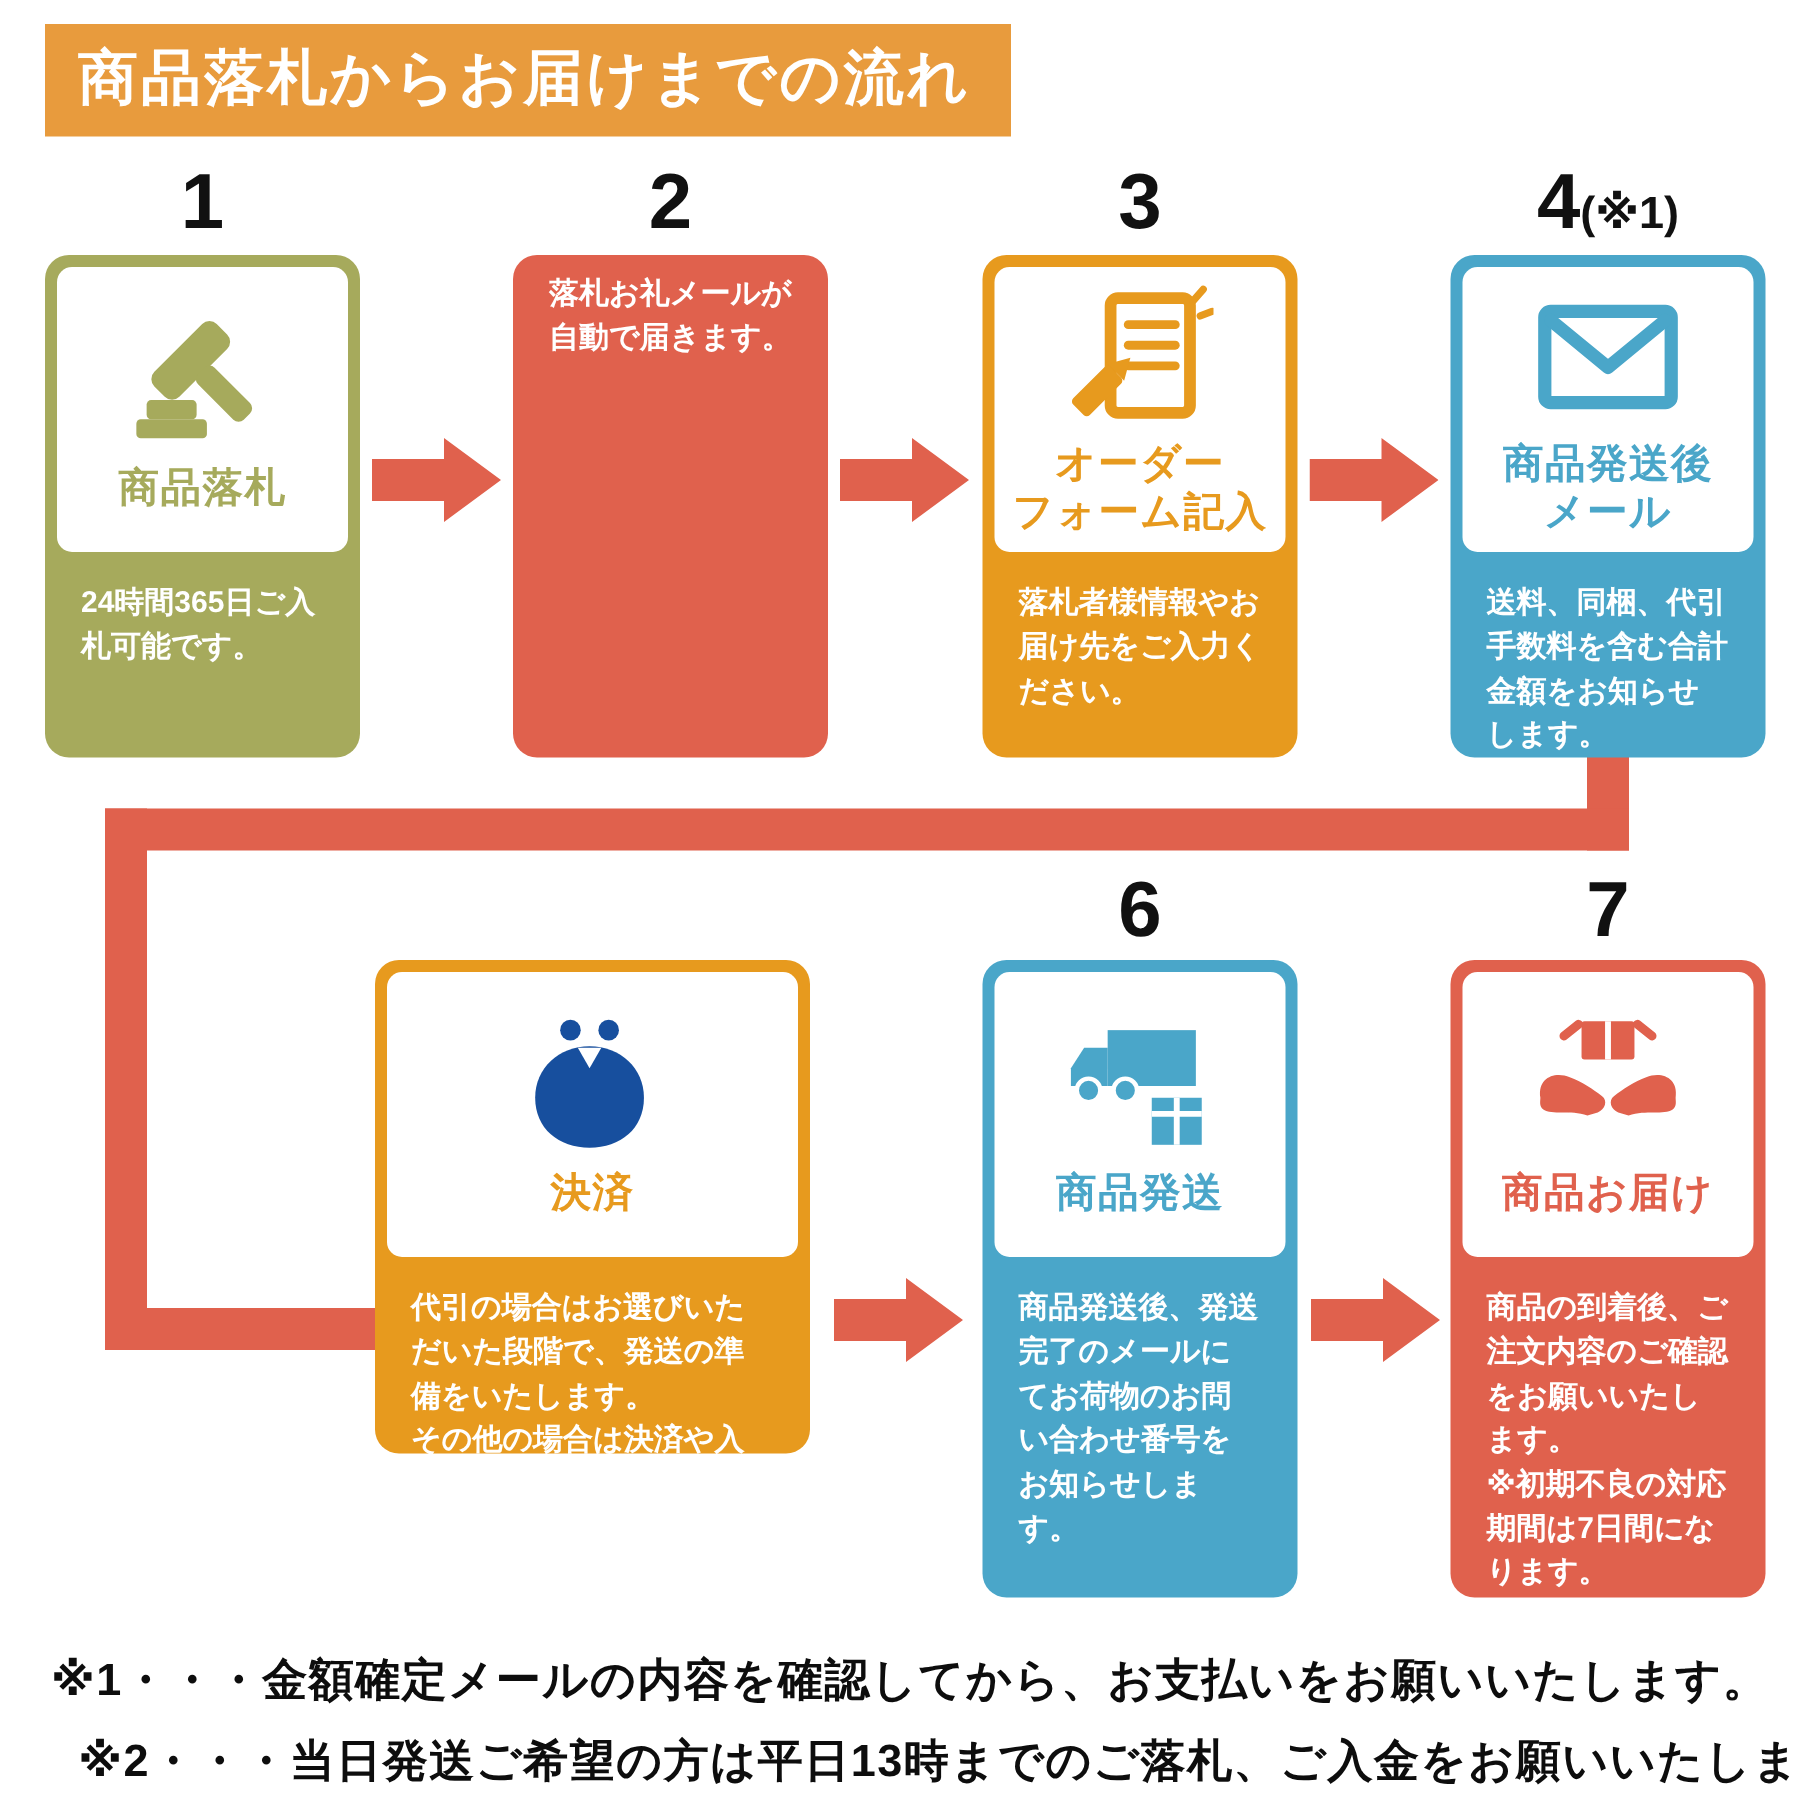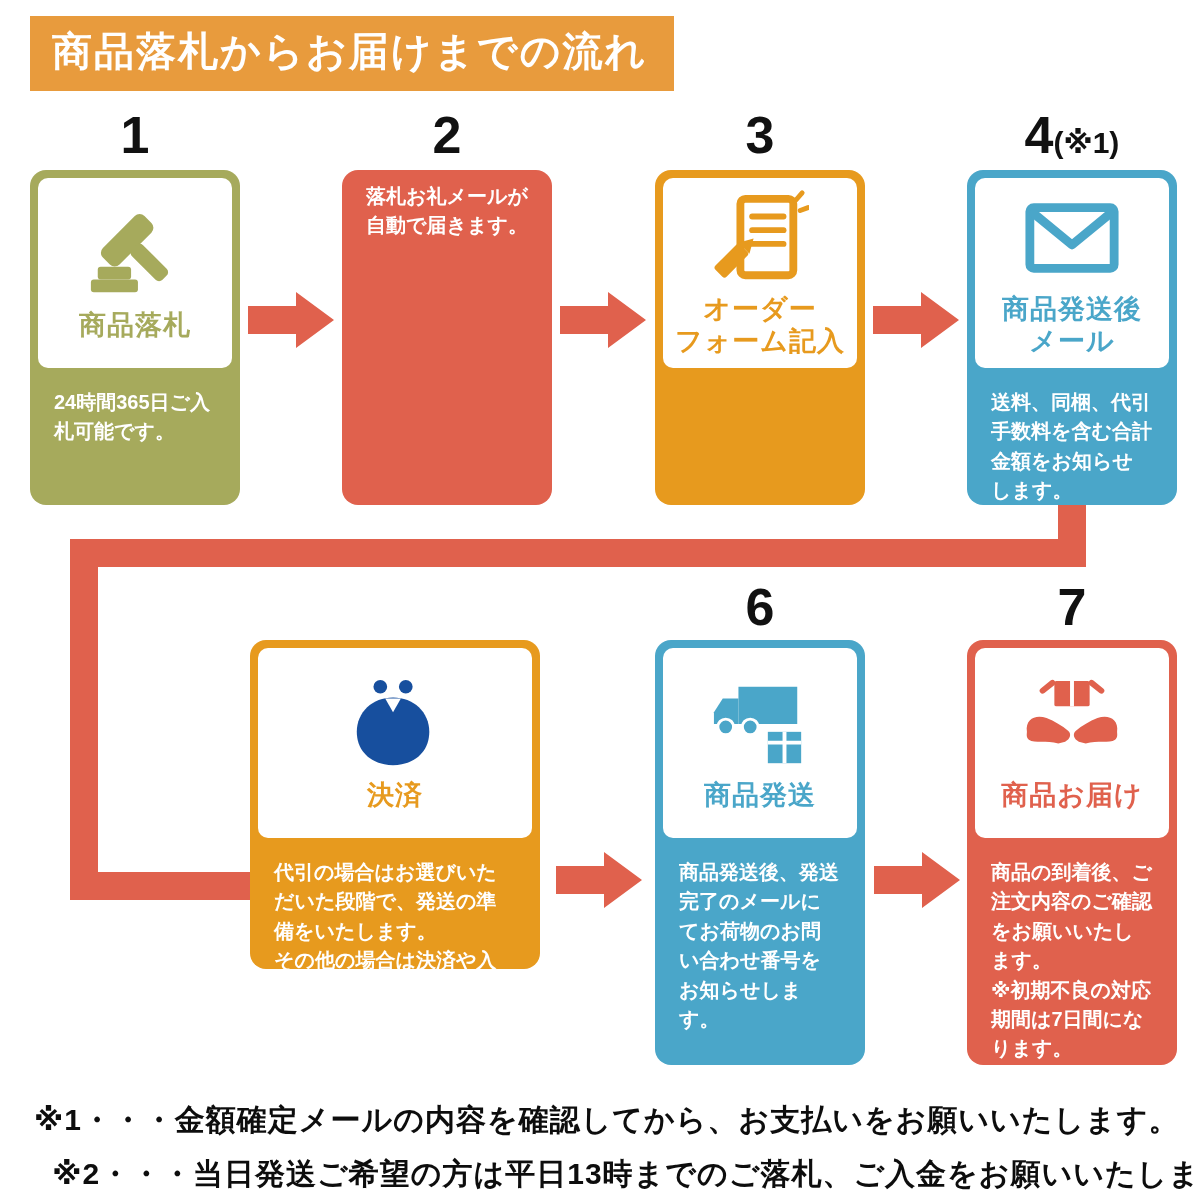--- a/index.html
+++ b/index.html
@@ -99,20 +99,21 @@
             <path d="M18 40 L26 54 L10 54 Z"></path>
             <rect x="10" y="54" width="16" height="36" rx="3"></rect>
           </g>
           <line x1="86" y1="12" x2="93" y2="4" stroke="currentColor" stroke-width="5" stroke-linecap="round"></line>
           <line x1="91" y1="22" x2="99" y2="19" stroke="currentColor" stroke-width="5" stroke-linecap="round"></line>
         </svg>
       </span>
       <div class="card-title">オーダー
 フォーム記入</div>
     </div>
+    <div class="card-desc">落札者様情報やお届け先をご入力ください。</div>
   </div>
 
   <div class="card c-blue" style="left:967px;top:170px;width:210px;height:335px">
     <div class="panel">
       <span class="icon">
         <svg viewBox="0 0 100 100">
           <rect x="7" y="19" width="86" height="62" rx="4" fill="none" stroke="currentColor" stroke-width="9"></rect>
           <polyline points="11,25 50,57 89,25" fill="none" stroke="currentColor" stroke-width="9" stroke-linejoin="round" stroke-linecap="round"></polyline>
         </svg>
       </span>

